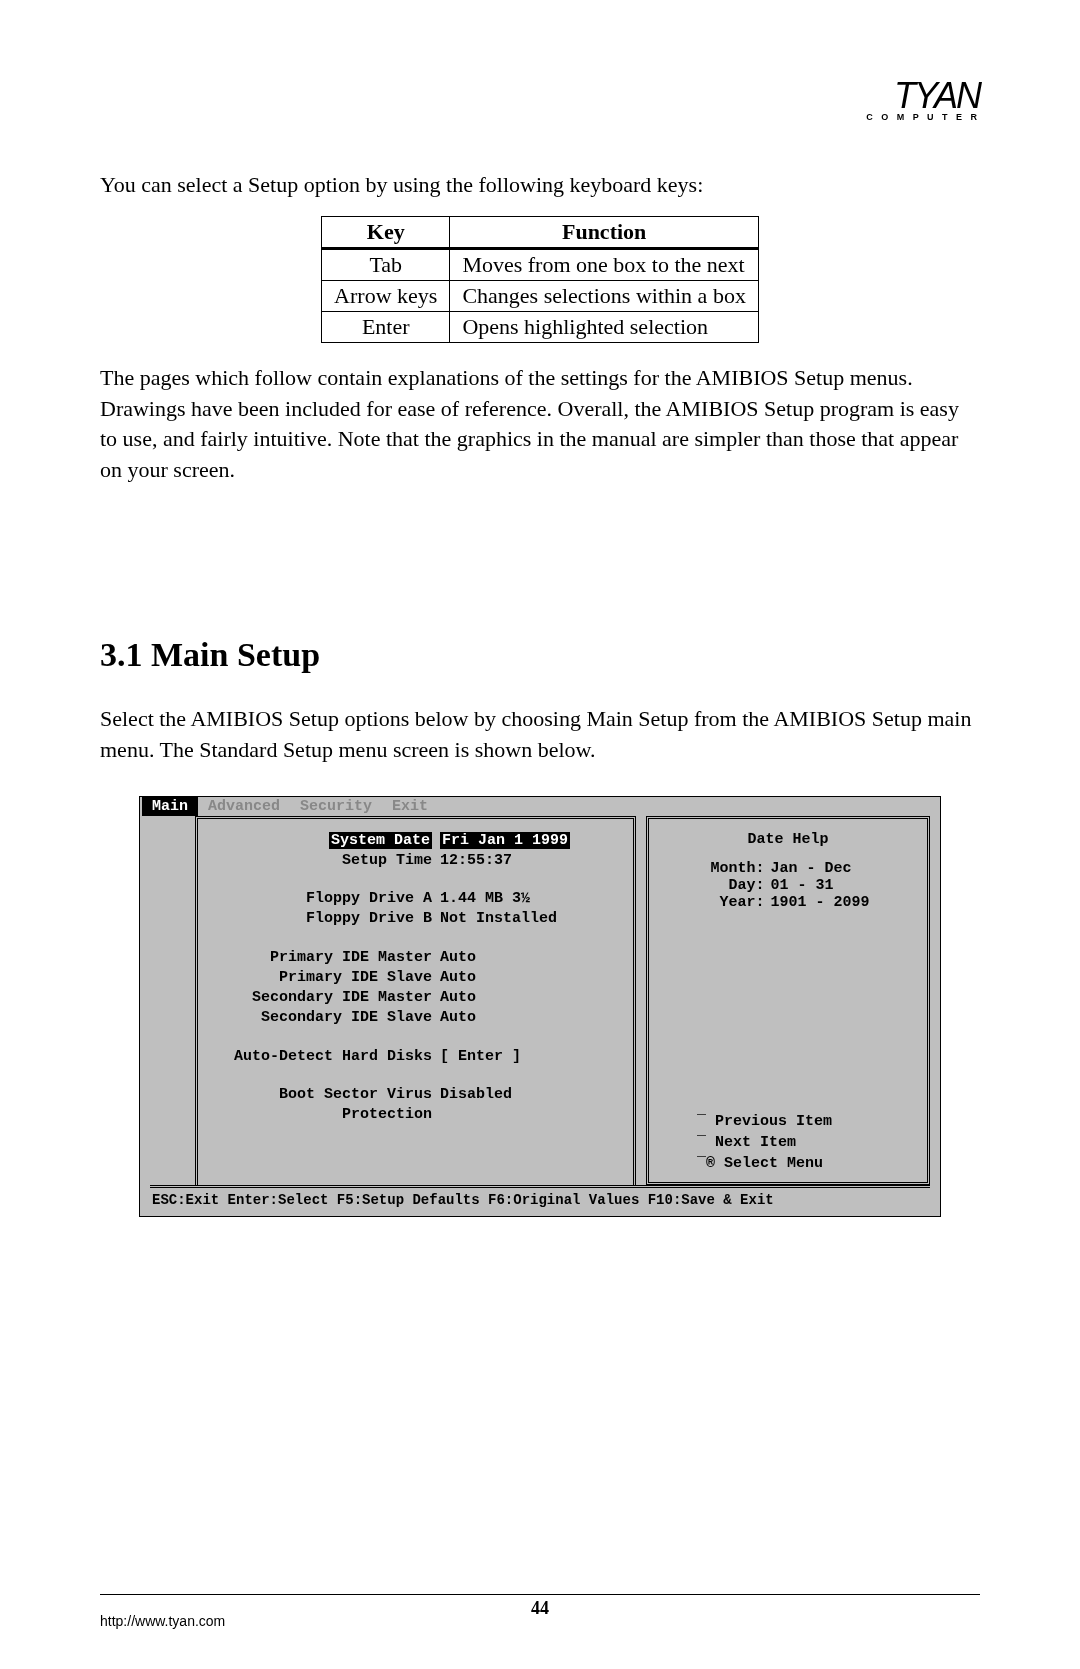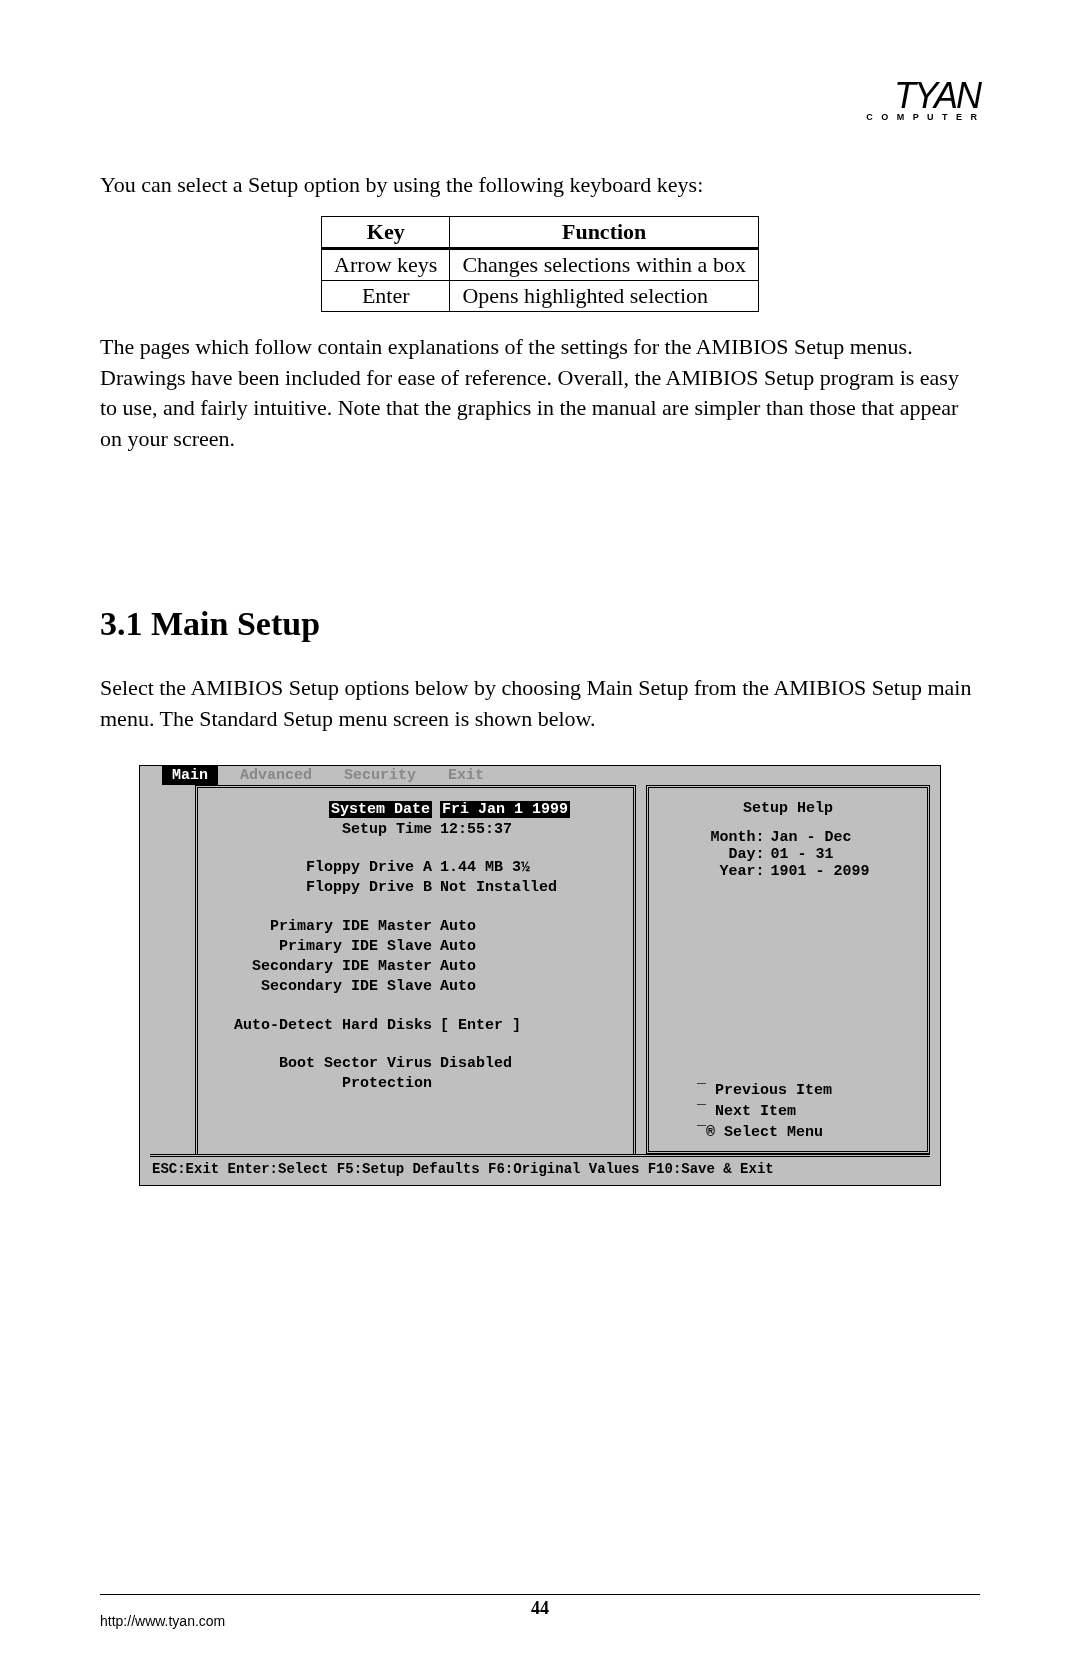--- a/index.html
+++ b/index.html
@@ -84,22 +84,22 @@
     color: #000;
     padding: 0 0 6px 0;
     border: 1px solid #000;
   }
   .bios-header {
     text-align: center;
     padding: 3px 0 0 0;
   }
   .bios-tabs {
     display: flex;
-    gap: 12px;
-    padding-left: 22px;
+    gap: 0;
+    padding-left: 2px;
     align-items: center;
   }
   .bios-tab {
     padding: 1px 10px;
     color: #888;
   }
   .bios-tab.active {
     background: #000;
     color: #fff;
   }
@@ -205,20 +205,24 @@
   <div class="intro">You can select a Setup option by using the following keyboard keys:</div>
 
   <table class="key-table">
     <thead>
       <tr>
         <th>Key</th>
         <th>Function</th>
       </tr>
     </thead>
     <tbody>
+      <tr>
+        <td>Tab</td>
+        <td>Moves from one box to the next</td>
+      </tr>
       <tr>
         <td>Arrow keys</td>
         <td>Changes selections within a box</td>
       </tr>
       <tr>
         <td>Enter</td>
         <td>Opens highlighted selection</td>
       </tr>
     </tbody>
   </table>
@@ -276,21 +280,21 @@
           <span class="bios-label">Auto-Detect Hard Disks</span>
           <span class="bios-val">[ Enter ]</span>
         </div>
         <div class="spacer"></div>
         <div class="bios-row">
           <span class="bios-label">Boot Sector Virus Protection</span>
           <span class="bios-val">Disabled</span>
         </div>
       </div>
       <div class="bios-help">
-        <div class="bios-help-title">Setup Help</div>
+        <div class="bios-help-title">Date Help</div>
         <div class="bios-help-row">
           <span class="hk">Month:</span>
             <span class="hv">Jan - Dec</span>
         </div>
         <div class="bios-help-row">
           <span class="hk">Day:</span>
             <span class="hv">01 - 31</span>
         </div>
         <div class="bios-help-row">
           <span class="hk">Year:</span>

